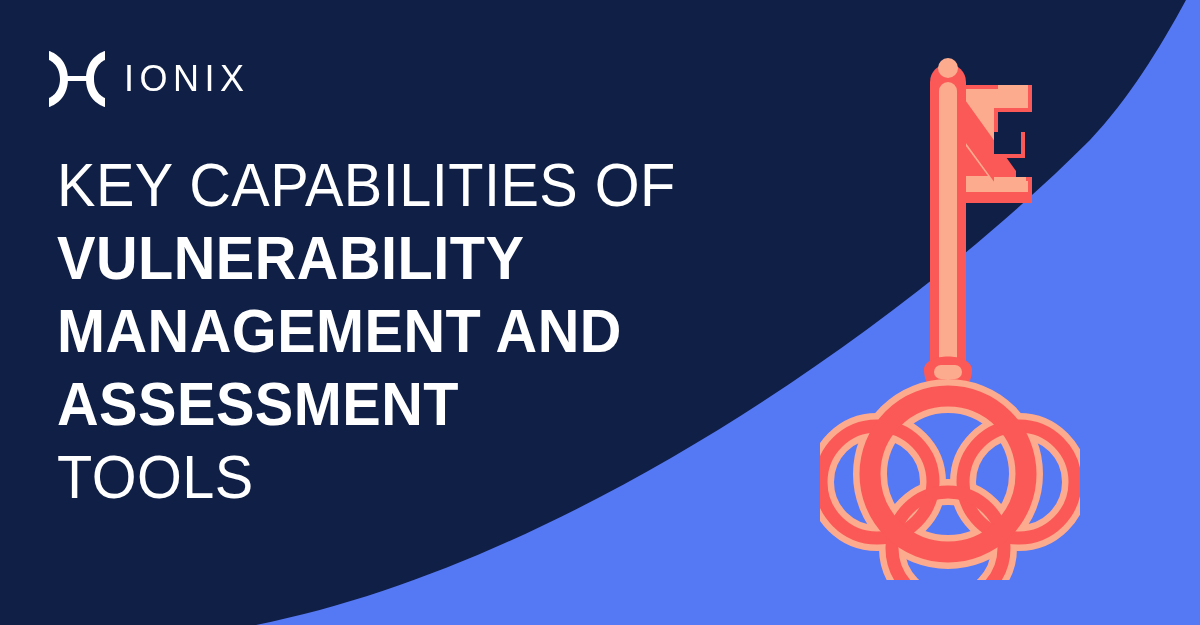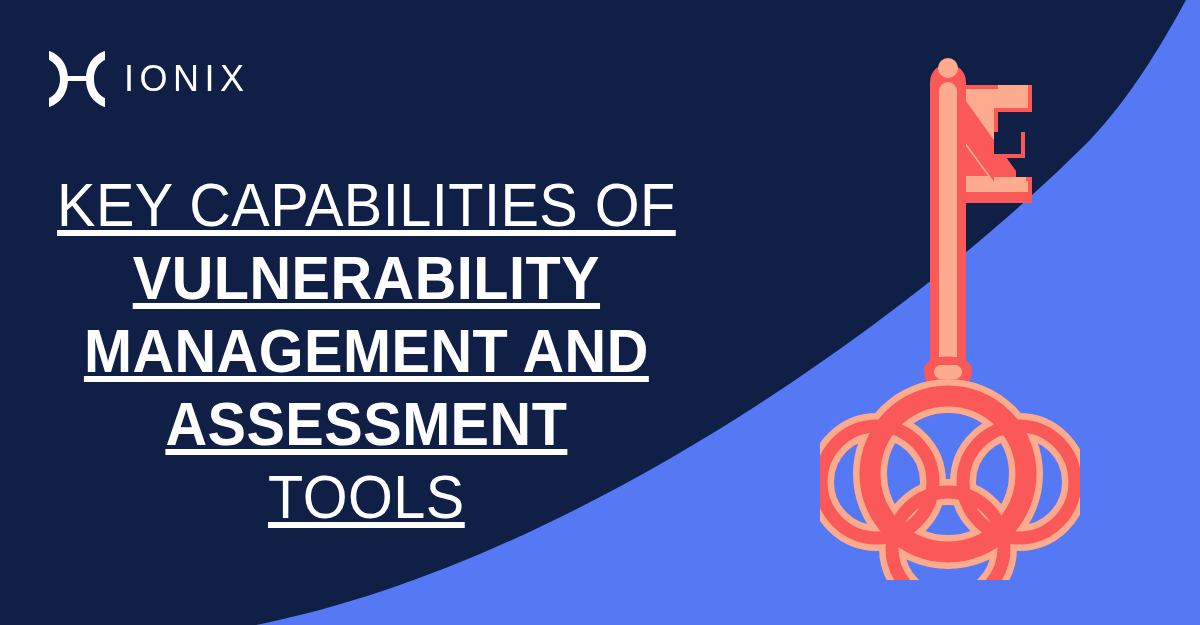--- a/index.html
+++ b/index.html
@@ -9,21 +9,20 @@
     background: #ffffff;
   }
   #banner {
     position: relative;
     width: 1200px;
     height: 625px;
     overflow: hidden;
     background: #c2410c;
     font-family: "Liberation Sans", sans-serif;
     user-select: none;
-    text-align: center;
   }
   #bg-svg {
     position: absolute;
     inset: 0;
     width: 1200px;
     height: 625px;
     display: block;
   }
 
   
@@ -48,24 +47,23 @@
     font-weight: 400;
     letter-spacing: 5.5px;
     line-height: 1;
     white-space: nowrap;
   }
 
   
   .headline {
     position: absolute;
     left: 57px;
-    top: 168px;
+    top: 148px;
     z-index: 4;
     color: #ffffff;
-    text-decoration: underline;
   }
   .hl-line {
     display: block;
     font-family: "Liberation Sans", sans-serif;
     font-size: 62px;
     line-height: 73px;
     letter-spacing: 0.5px;
     white-space: nowrap;
     transform: scaleX(0.93);
     transform-origin: left center;

